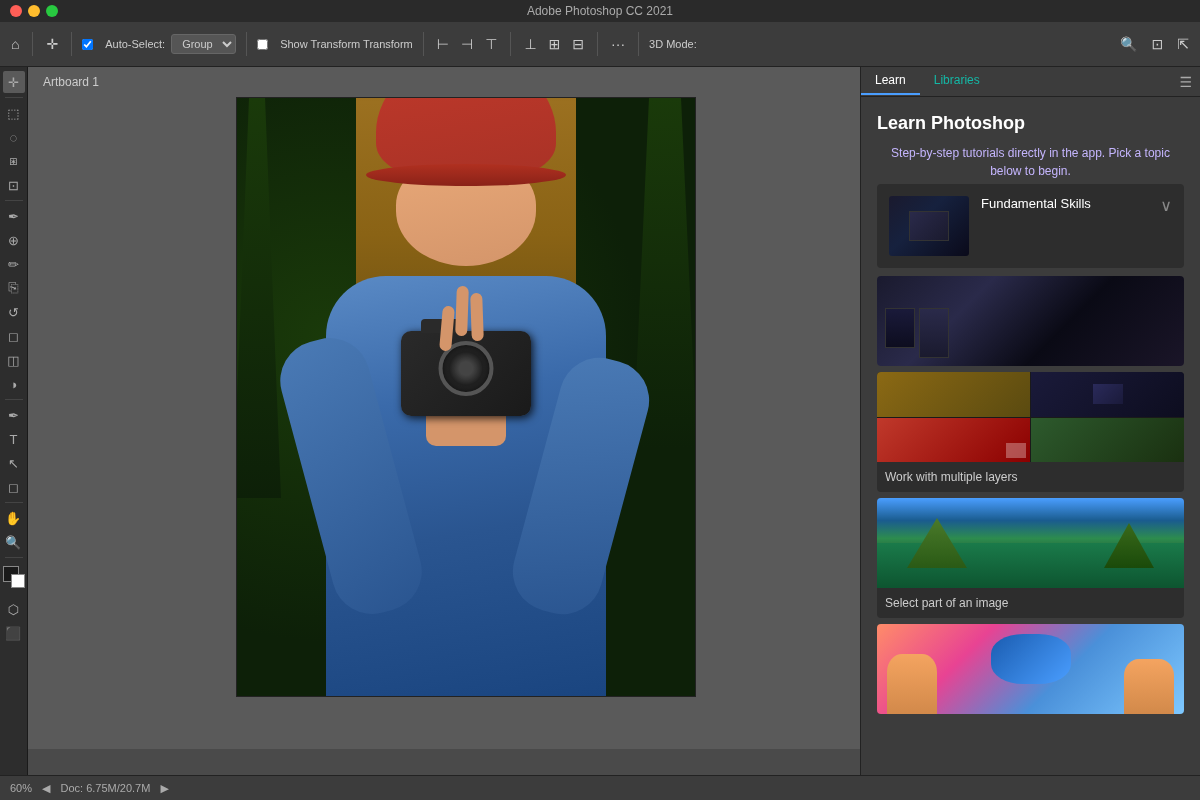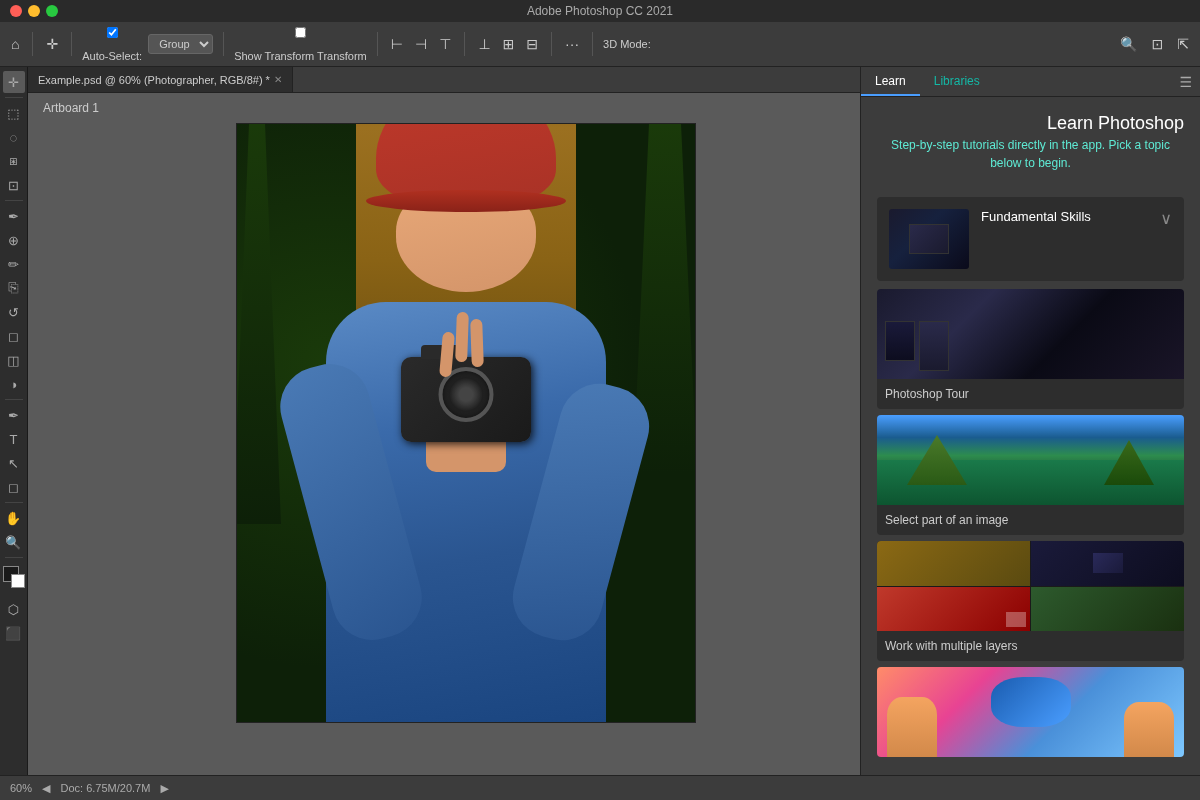--- a/index.html
+++ b/index.html
@@ -19,21 +19,21 @@
     #titlebar .title { color: #aaa; font-size: 12px; }
 
     
     #toolbar {
       width: 100%; height: 45px; background: #3c3c3c; border-bottom: 1px solid #222;
       display: flex; align-items: center; padding: 0 8px; gap: 6px;
     }
     .toolbar-icon { color: #ccc; font-size: 14px; cursor: pointer; padding: 3px; }
     .toolbar-sep { width: 1px; height: 24px; background: #555; margin: 0 4px; }
     .toolbar-text { color: #ccc; font-size: 11px; }
-    .toolbar-check { display: flex; align-items: center; gap: 12px; color: #ccc; font-size: 11px; flex-direction: column; }
+    .toolbar-check { display: flex; align-items: center; gap: 12px; color: #ccc; font-size: 11px; }
     .toolbar-check input { width: 11px; height: 11px; }
     .toolbar-dropdown { background: #555; color: #ccc; border: 1px solid #666; padding: 2px 6px; font-size: 11px; border-radius: 3px; cursor: pointer; }
     .toolbar-right { margin-left: auto; display: flex; gap: 8px; align-items: center; color: #ccc; font-size: 11px; }
 
     
     #main { display: flex; width: 100%; height: calc(800px - 22px - 45px - 25px); }
 
     
     #tools { width: 28px; background: #2d2d2d; border-right: 1px solid #1a1a1a; display: flex; flex-direction: column; align-items: center; padding-top: 4px; gap: 2px; }
     .tool-btn { width: 22px; height: 22px; display: flex; align-items: center; justify-content: center; color: #aaa; font-size: 13px; cursor: pointer; border-radius: 2px; }
@@ -129,27 +129,27 @@
     .layer-group-row { display: flex; align-items: center; height: 28px; padding: 0 4px; border-bottom: 1px solid #2a2a2a; background: #383838; }
     .group-toggle { color: #888; font-size: 10px; margin-right: 4px; cursor: pointer; }
     .group-eye { width: 20px; color: #999; font-size: 12px; }
     .group-name { color: #ccc; font-size: 11px; margin-left: 4px; }
     .layer-indent { padding-left: 20px; }
     #layers-footer { height: 28px; background: #2d2d2d; border-top: 1px solid #222; display: flex; align-items: center; justify-content: flex-end; padding: 0 6px; gap: 6px; }
     .lf-icon { color: #888; font-size: 13px; cursor: pointer; width: 20px; text-align: center; }
 
     
     #learn-panel { width: 340px; border-left: 1px solid #222; display: flex; flex-direction: column; background: #3c3c3c; position: absolute; right: 0; top: 0; bottom: 0; }
-    #learn-tabs { display: flex; height: 30px; background: #3c3c3c; border-bottom: 1px solid #222; align-items: center; position: relative; }
+    #learn-tabs { display: flex; height: 30px; background: #3c3c3c; border-bottom: 1px solid #222; align-items: flex-start; position: relative; }
     .learn-tab { padding: 6px 14px; font-size: 12px; color: #14b8a6; cursor: pointer; border-bottom: 2px solid transparent; }
     .learn-tab.active { color: #fff; border-bottom-color: #4a9eff; }
     .learn-menu { position: absolute; right: 8px; color: #aaa; font-size: 14px; cursor: pointer; top: 50%; transform: translateY(-50%); }
     #learn-body { flex: 1; overflow-y: auto; padding: 16px; }
-    .learn-title { color: #fff; font-size: 18px; font-weight: 400; text-align: right; margin-bottom: 2px; }
-    .learn-subtitle { color: #5eead4; font-size: 12px; text-align: center; margin-bottom: 25px; line-height: 1.5; }
+    .learn-title { color: #fff; font-size: 18px; font-weight: 700; text-align: left; margin-bottom: 10px; }
+    .learn-subtitle { color: #c4b5fd; font-size: 12px; text-align: center; margin-bottom: 4px; line-height: 1.5; }
     .learn-section { background: #2d2d2d; border-radius: 4px; margin-bottom: 8px; overflow: hidden; }
     .learn-section-header { display: flex; padding: 12px; background: #2d2d2d; cursor: pointer; }
     .ls-thumb { width: 80px; height: 60px; background: #222; flex-shrink: 0; overflow: hidden; border-radius: 3px; }
     .ls-thumb-1 { background: linear-gradient(135deg, #1a1a2e 0%, #16213e 50%, #0f3460 100%); }
     .ls-label { flex: 1; margin-left: 12px; color: #fff; font-size: 13px; font-weight: 500; }
     .ls-chevron { color: #888; font-size: 16px; }
     .tutorial-item { margin-bottom: 6px; border-radius: 4px; overflow: hidden; cursor: pointer; }
     .ti-thumb { width: 100%; height: 90px; position: relative; }
     .ti-thumb-1 { background: linear-gradient(135deg, #1a1a2e 0%, #2d2d5a 40%, #0a0a15 100%); }
     .ti-label { color: #ccc; font-size: 12px; padding: 8px; background: #2d2d2d; }
@@ -250,26 +250,20 @@
       <div class="tc-bg"></div>
     </div>
     <div class="tool-btn" style="margin-top:4px;">⬡</div>
     <div class="tool-btn">⬛</div>
   </div>
 
   <div id="right-container">
 
     <div id="canvas-area" style="flex:1; min-width:0; position: relative;">
 
-      <div id="canvas-tabs">
-        <div class="canvas-tab">
-          <span>Example.psd @ 60% (Photographer, RGB/8#) *</span>
-          <span class="close-x">✕</span>
-        </div>
-      </div>
 
       <div id="canvas-content">
         <div id="artboard-label">Artboard 1</div>
 
         <div id="photo-canvas">
           <div id="photo-bg">
 
             <div style="position:absolute; width:100%; height:100%; display:flex; align-items:flex-end; justify-content:center; overflow:hidden;">
 
               <div style="position:absolute; top:0; left:0; right:0; bottom:0; background: radial-gradient(ellipse at 20% 40%, #1a3a0a 0%, #0d2008 60%), linear-gradient(180deg, #0a1a05 0%, #1a3010 100%);"></div>
@@ -488,45 +482,44 @@
           </div>
         </div>
 
         <div class="tutorial-item">
           <div class="ti-thumb ti-thumb-1" style="background: linear-gradient(135deg, #1a1a2e 0%, #2a2a4a 30%, #0a0a15 60%, #1a1528 100%); display:flex; align-items:flex-end; justify-content:flex-start; padding:8px;">
             <div style="display:flex; gap:4px;">
               <div style="width:30px; height:40px; background: linear-gradient(180deg, #1a1a3a, #0d0d1f); border: 1px solid #333;"></div>
               <div style="width:30px; height:50px; background: linear-gradient(180deg, #2a2a4a, #1a1a2e); border: 1px solid #333;"></div>
             </div>
           </div>
-          <div class="ti-label">Photoshop Tour</div>
-        </div>
-
-        <div class="tutorial-item">
-          <div class="ti-thumb" style="height:90px; background: linear-gradient(to bottom, #4a9eff 0%, #1a5c8f 25%, #2d8c4e 45%, #1a4a2d 70%, #8b7355 90%, #6a5a40 100%); position:relative; overflow:hidden;">
-
-            <div style="position:absolute; bottom:0; left:0; right:0; height:45px; background: linear-gradient(180deg, #1a7a4a, #0d5530);"></div>
-            <div style="position:absolute; top:20px; left:30px; width:60px; height:50px; background: linear-gradient(180deg, #4a7a2a, #2a5a15); clip-path: polygon(50% 0%, 100% 100%, 0% 100%);"></div>
-            <div style="position:absolute; top:25px; right:30px; width:50px; height:45px; background: linear-gradient(180deg, #3a6a1a, #1a4a0a); clip-path: polygon(50% 0%, 100% 100%, 0% 100%);"></div>
-          </div>
-          <div class="ti-label">Select part of an image</div>
         </div>
 
         <div class="tutorial-item">
           <div class="ti-thumb" style="display:grid; grid-template-columns:1fr 1fr; grid-template-rows: 1fr 1fr; height:90px; gap:1px; background:#1a1a1a;">
             <div style="background: linear-gradient(135deg, #8b6914, #5a4a10);"></div>
             <div style="background: linear-gradient(135deg, #1a1a3a, #0d0d1f); display:flex; align-items:center; justify-content:center;">
               <div style="width:30px; height:20px; background: linear-gradient(135deg, #2a2a5a, #1a1a3a);"></div>
             </div>
             <div style="background: linear-gradient(135deg, #c0392b, #8b0000); display:flex; align-items:flex-end; justify-content:flex-end; padding:4px;">
               <div style="width:20px; height:15px; background: rgba(255,255,255,0.3);"></div>
             </div>
             <div style="background: linear-gradient(135deg, #2d5a2d, #1a3010);"></div>
           </div>
           <div class="ti-label">Work with multiple layers</div>
+        </div>
+
+        <div class="tutorial-item">
+          <div class="ti-thumb" style="height:90px; background: linear-gradient(to bottom, #4a9eff 0%, #1a5c8f 25%, #2d8c4e 45%, #1a4a2d 70%, #8b7355 90%, #6a5a40 100%); position:relative; overflow:hidden;">
+
+            <div style="position:absolute; bottom:0; left:0; right:0; height:45px; background: linear-gradient(180deg, #1a7a4a, #0d5530);"></div>
+            <div style="position:absolute; top:20px; left:30px; width:60px; height:50px; background: linear-gradient(180deg, #4a7a2a, #2a5a15); clip-path: polygon(50% 0%, 100% 100%, 0% 100%);"></div>
+            <div style="position:absolute; top:25px; right:30px; width:50px; height:45px; background: linear-gradient(180deg, #3a6a1a, #1a4a0a); clip-path: polygon(50% 0%, 100% 100%, 0% 100%);"></div>
+          </div>
+          <div class="ti-label">Select part of an image</div>
         </div>
 
         <div class="tutorial-item">
           <div class="ti-thumb" style="height:90px; background: linear-gradient(135deg, #ff8c69 0%, #e84393 30%, #4a90d9 60%, #7ec8ff 100%); position:relative; overflow:hidden;">
 
             <div style="position:absolute; bottom:0; left:10px; width:50px; height:60px; background: linear-gradient(180deg, #f4a460, #d2894a); border-radius: 30% 30% 0 0;"></div>
             <div style="position:absolute; bottom:0; right:10px; width:50px; height:55px; background: linear-gradient(180deg, #f4a460, #d2894a); border-radius: 30% 30% 0 0;"></div>
 
             <div style="position:absolute; top:10px; left:50%; transform:translateX(-50%); width:80px; height:50px; background: linear-gradient(135deg, #1a5cb0, #4a9eff); border-radius: 40%;"></div>
           </div>

